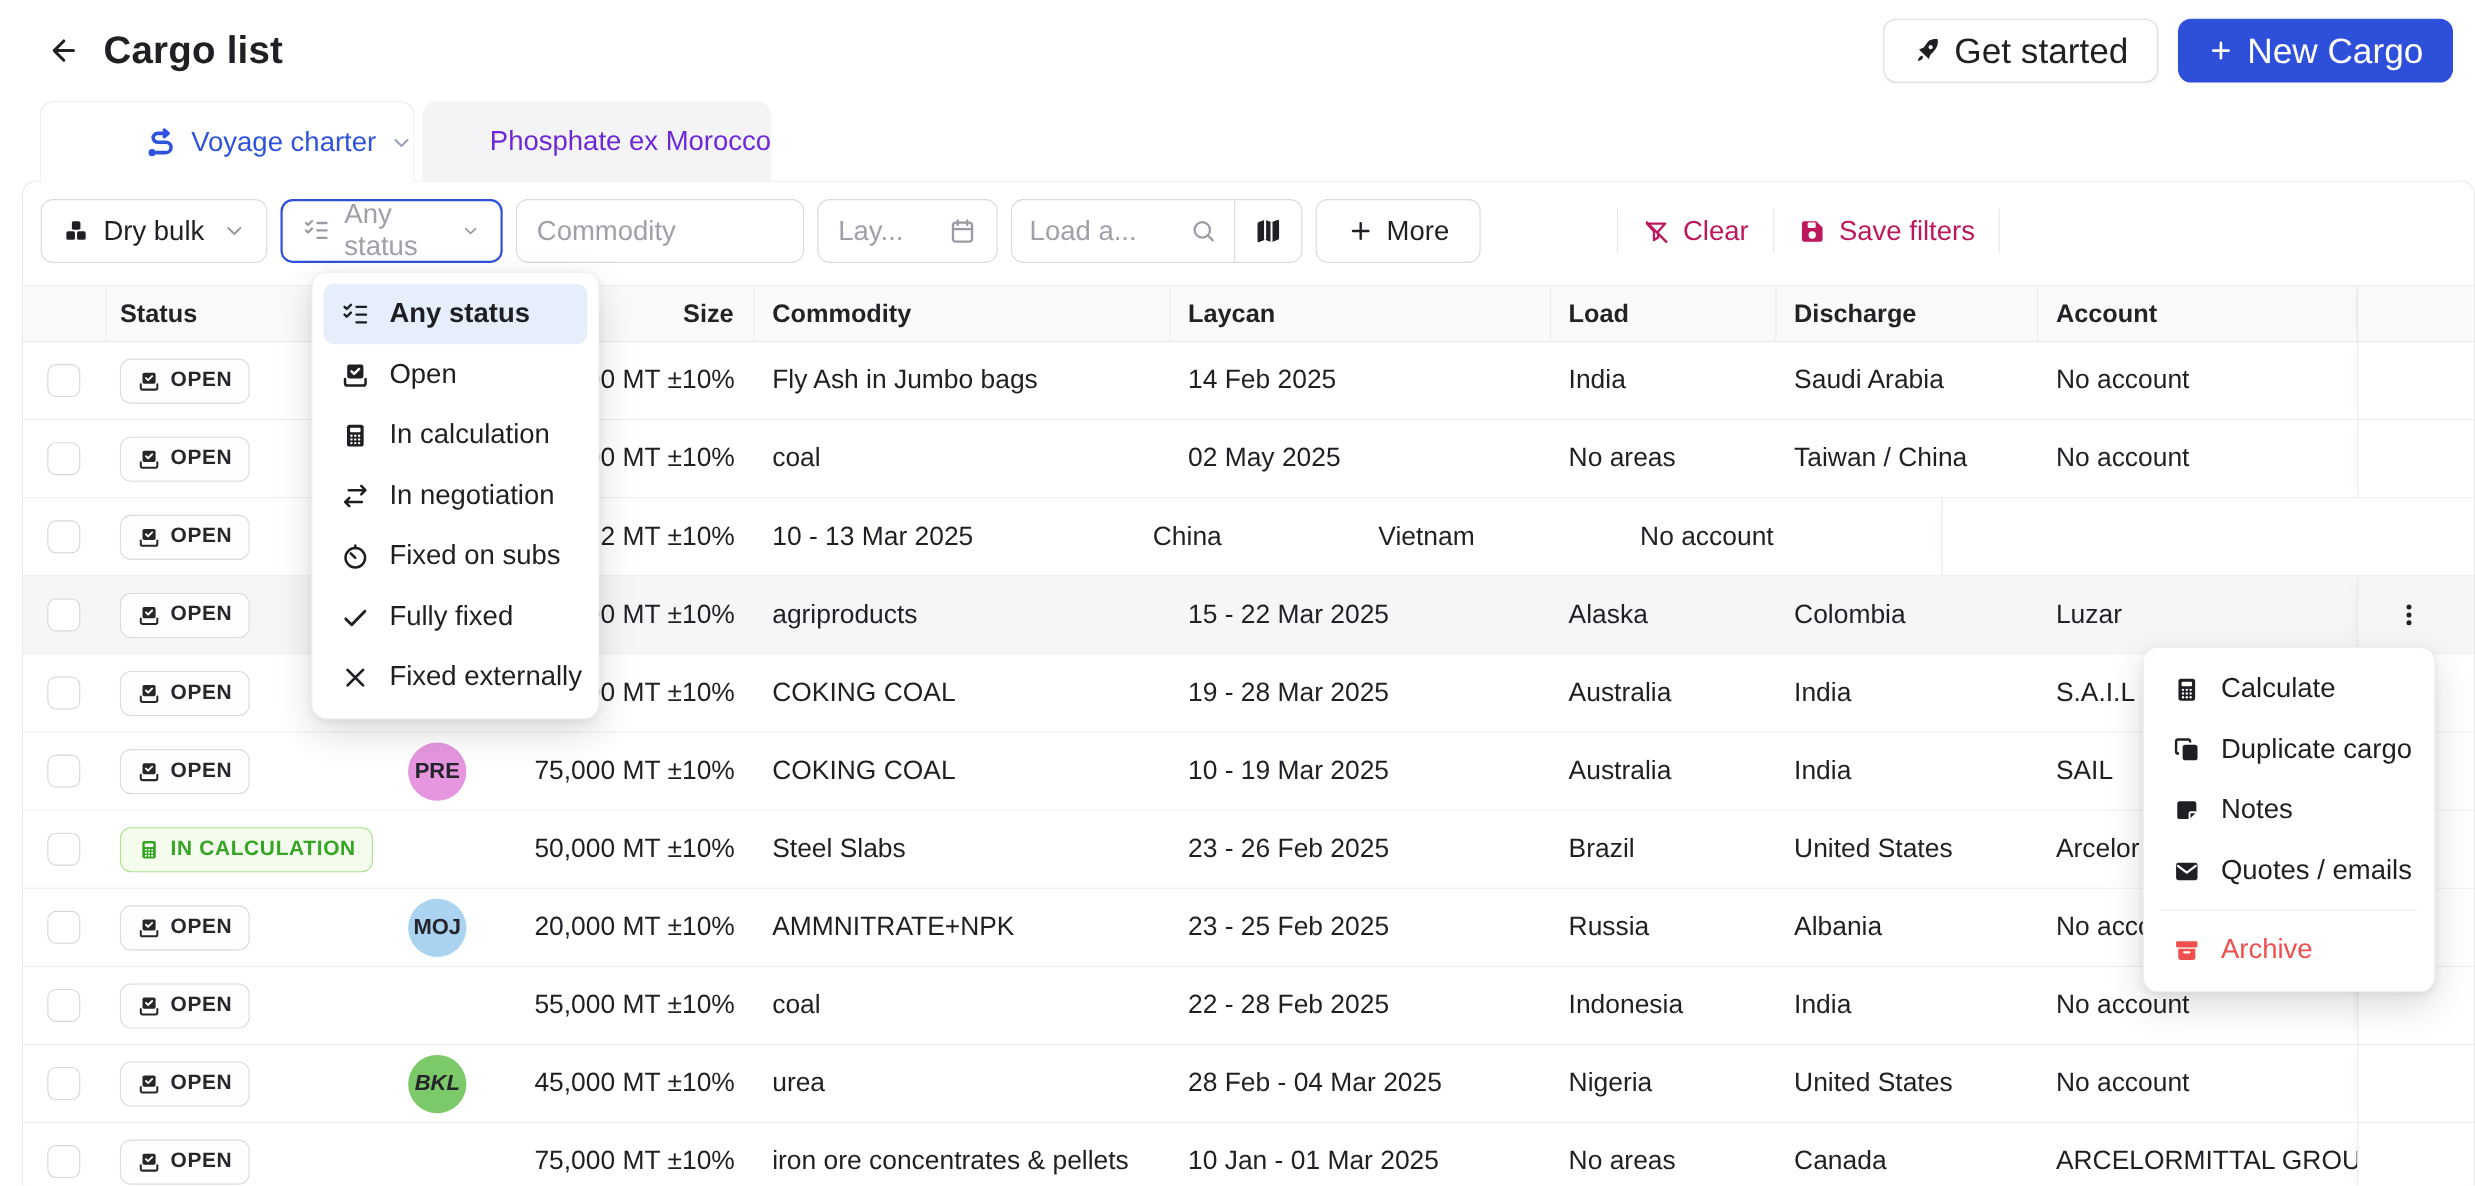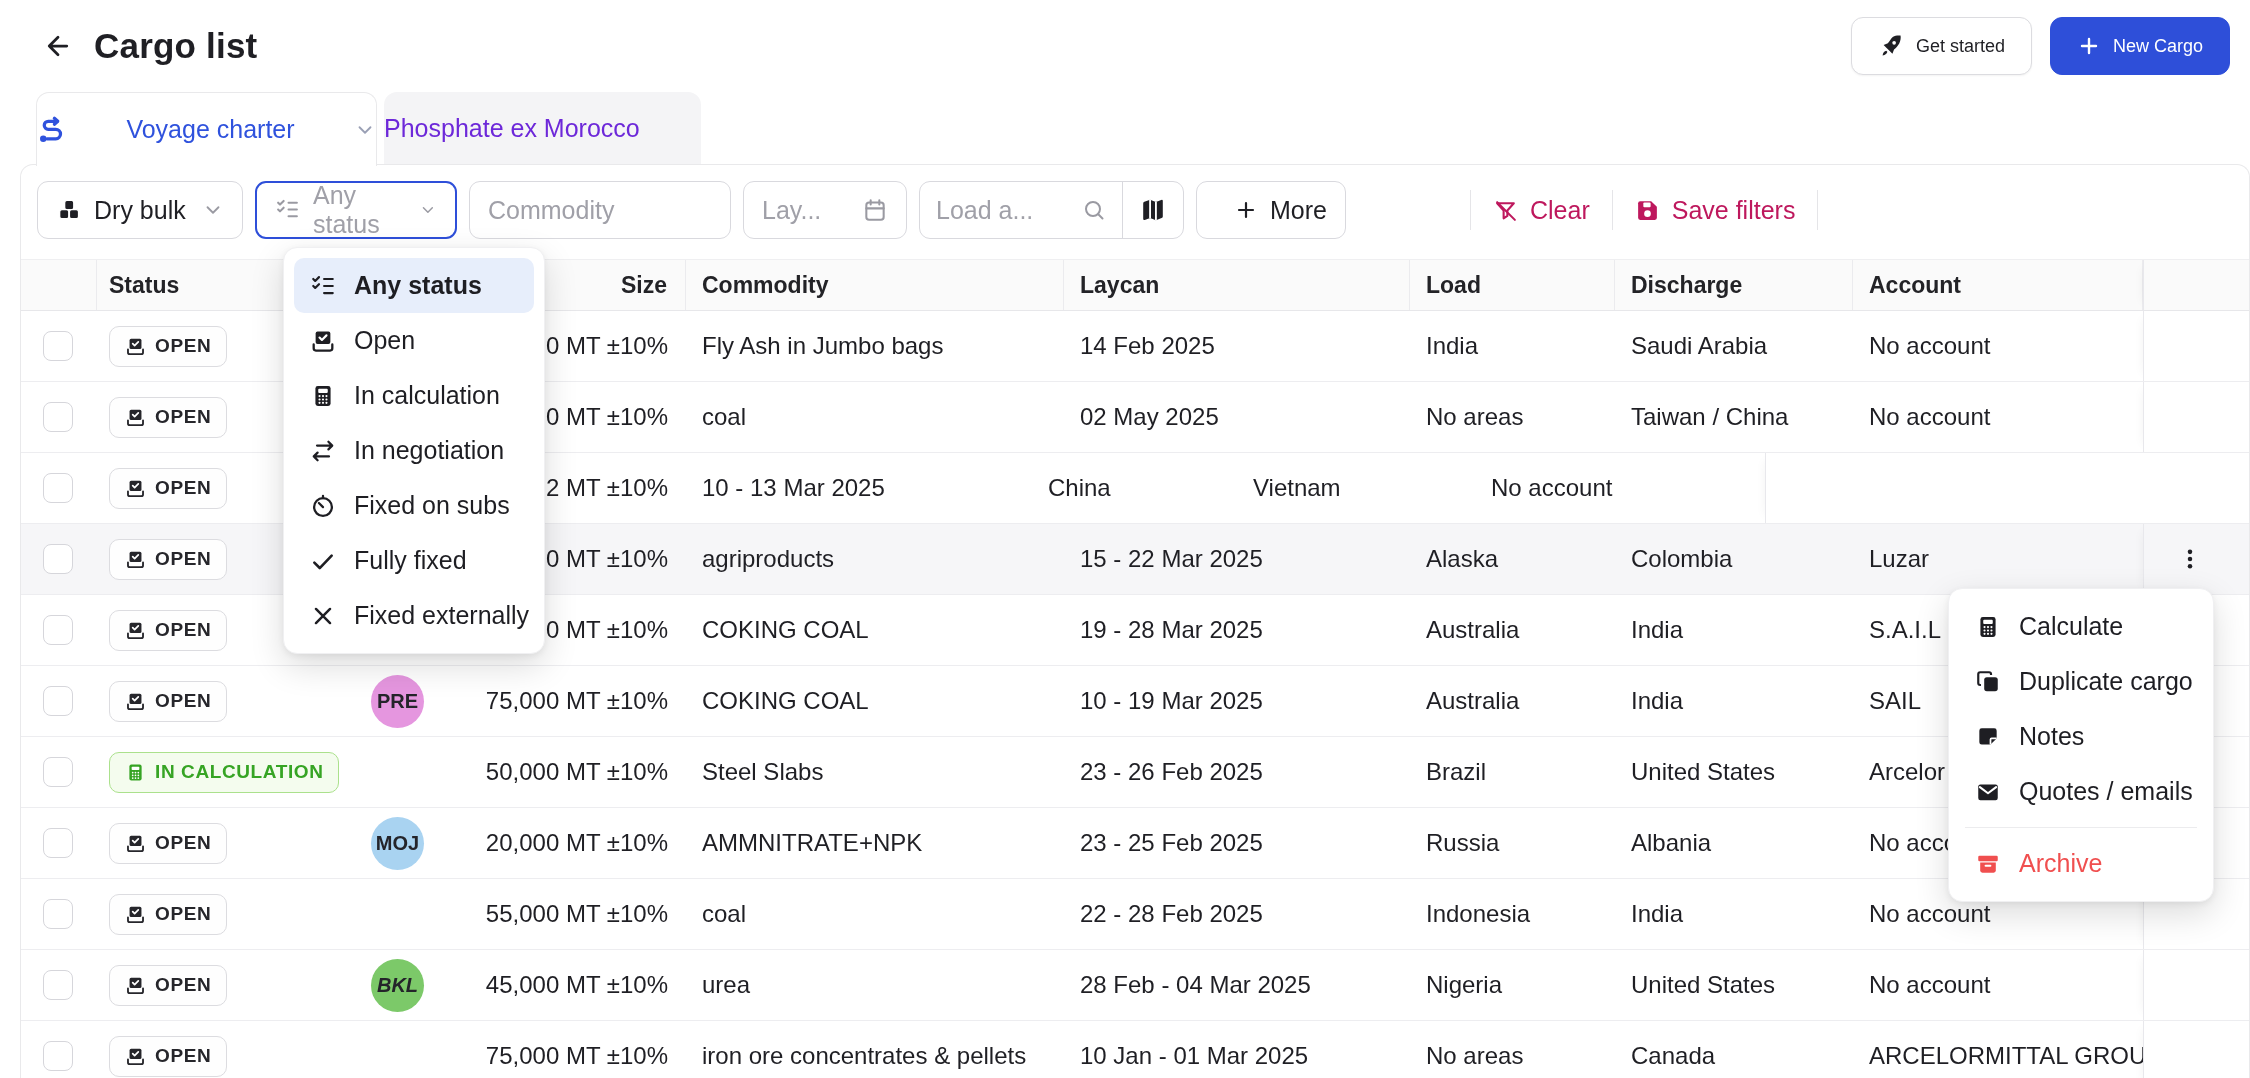--- a/index.html
+++ b/index.html
@@ -6,28 +6,28 @@
   html,body { width:2250px; height:1078px; background:#fff; font-family:"Liberation Sans","DejaVu Sans",sans-serif; color:#1f1f24; overflow:hidden; }
   body { position:relative; }
   svg { display:block; }
 
   
   .topbar { position:absolute; top:0; left:0; width:2244px; height:92px; display:flex; align-items:center; padding:0 14px 0 36px; }
   .back-btn { width:44px; height:44px; display:flex; align-items:center; justify-content:center; color:#1f1f24; cursor:pointer; }
   .back-btn svg { width:30px; height:30px; }
   .page-title { font-size:35px; font-weight:700; margin-left:14px; letter-spacing:.2px; }
   .topbar-actions { margin-left:auto; display:flex; gap:18px; }
-  .btn { height:58px; border-radius:12px; display:flex; align-items:center; gap:12px; padding:0 26px; font-size:18px; cursor:pointer; }
+  .btn { height:58px; border-radius:12px; display:flex; align-items:center; gap:12px; padding:0 26px; font-size:32px; cursor:pointer; }
   .btn-secondary { background:#fff; border:1px solid #dcdce0; box-shadow:0 1px 2px rgba(0,0,0,.05); color:#1f1f24; font-weight:500; }
   .btn-secondary svg { width:26px; height:26px; }
   .btn-primary { background:#2e4fd9; color:#fff; border:1px solid #2e4fd9; font-weight:400; }
   .btn-primary svg { width:24px; height:24px; }
 
   
-  .tab { position:absolute; top:92px; height:74px; border-radius:13px 13px 0 0; display:flex; align-items:center; justify-content:space-between; gap:12px; font-size:25px; cursor:pointer; }
+  .tab { position:absolute; top:92px; height:74px; border-radius:13px 13px 0 0; display:flex; align-items:center; justify-content:flex-end; gap:12px; font-size:25px; cursor:pointer; }
   .tab-active { left:36px; width:341px; background:#fff; border:1px solid #e9e9eb; border-bottom:none; z-index:3; color:#2f52dd; font-weight:500; }
   .tab-active svg.route { width:30px; height:30px; }
   .tab-active .chev { width:22px; height:22px; color:#9aa0b5; }
   .tab-inactive { left:384px; width:317px; height:72px; background:#f4f4f6; z-index:1; color:#6d28d9; }
 
   
   .panel { position:absolute; left:20px; top:164px; width:2230px; height:914px; background:#fff; border:1px solid #e9e9eb; border-bottom:none; border-radius:13px 13px 0 0; z-index:2; overflow:hidden; }
 
   
   .filterbar { position:absolute; top:16px; left:16px; right:8px; height:58px; display:flex; align-items:center; gap:12px; }
@@ -183,21 +183,21 @@
       <div class="seg-divider"></div>
       <div class="seg-btn">
         <span>
             <svg viewBox="0 0 24 24" width="28" height="28">
               <path d="M9.5 3.2L4.6 5a1.5 1.5 0 0 0-1 1.4v13.2a1 1 0 0 0 1.35.94L9.5 18.8l5 1.9 4.9-1.8a1.5 1.5 0 0 0 1-1.4V4.3a1 1 0 0 0-1.35-.94L14.5 5.1l-5-1.9z" fill="currentColor"></path>
               <path d="M9.5 3.2v15.6M14.5 5.1v15.6" stroke="#fff" stroke-width="1.6" fill="none"></path>
             </svg>
           </span>
       </div>
     </div>
-    <div class="fctl" style="width:150px; justify-content:flex-end">
+    <div class="fctl" style="width:150px; justify-content:center">
       <svg viewBox="0 0 24 24" width="24" height="24" fill="none" stroke="currentColor" stroke-width="2.2" stroke-linecap="round">
           <path d="M12 5v14M5 12h14"></path>
         </svg>
       <span>More</span>
     </div>
     <div class="f-spacer"></div>
     <div class="v-div"></div>
     <div class="ghost">
       <span>
           <svg viewBox="0 0 24 24" width="25" height="25" fill="none" stroke="currentColor" stroke-width="2" stroke-linecap="round" stroke-linejoin="round">

